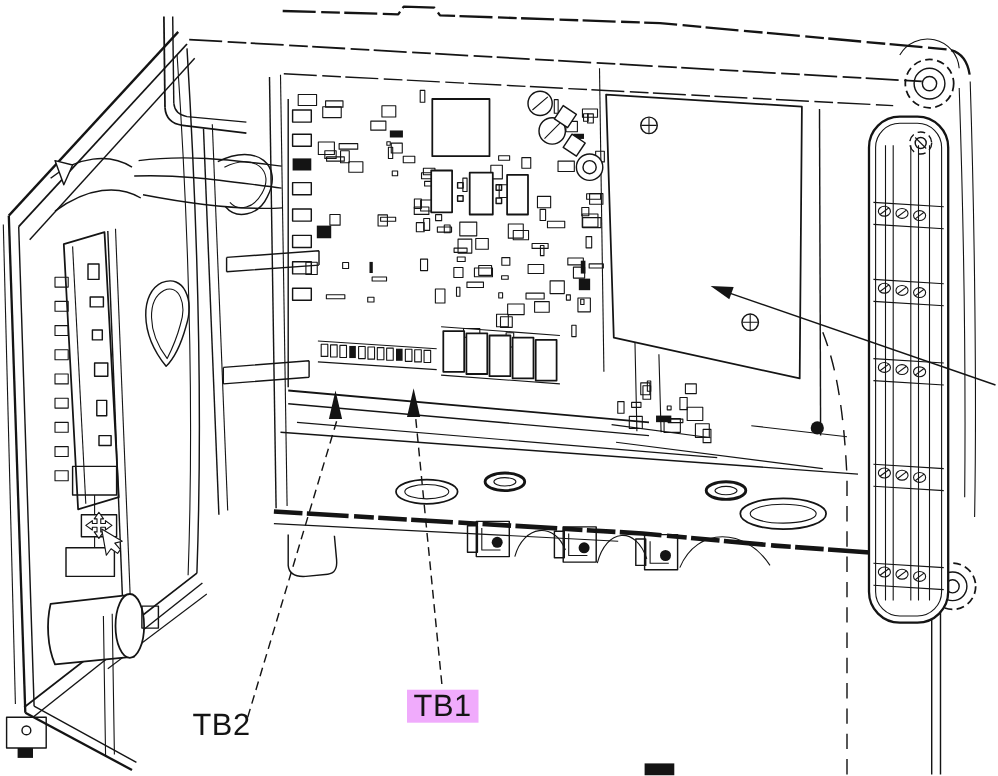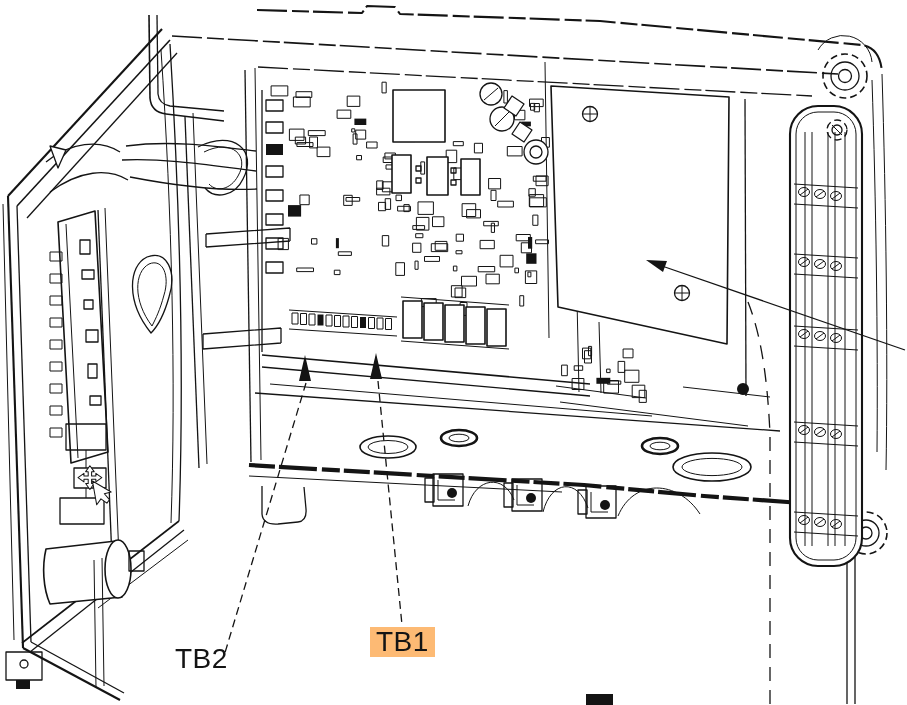--- a/index.html
+++ b/index.html
@@ -425,15 +425,15 @@
   </g>
 
   <g transform="translate(78,464) scale(0.85)">
     <path class="cur" d="M14,2 L9,9 L12,9 L12,14 L7,14 L7,11 L0,16 L7,21 L7,18 L12,18 L12,23 L9,23 L14,30 L19,23 L16,23 L16,18 L21,18 L21,21 L28,16 L21,11 L21,14 L16,14 L16,9 L19,9 Z"></path>
     <path class="cur" d="M17,20 L22,48 L27,41 L34,46 L37,42 L31,35 L39,33 Z"></path>
   </g>
 </svg>
 
 <div class="lab" style="left:175px;top:644px">TB2</div>
 <div class="lab" style="left:370px;top:627px">
-  <span class="hl" style="background-color: #fdba74;">TB1</span>
+  <span class="hl" style="background-color: #f0abfc;">TB1</span>
 </div>
 </div>
 
 </body></html>

